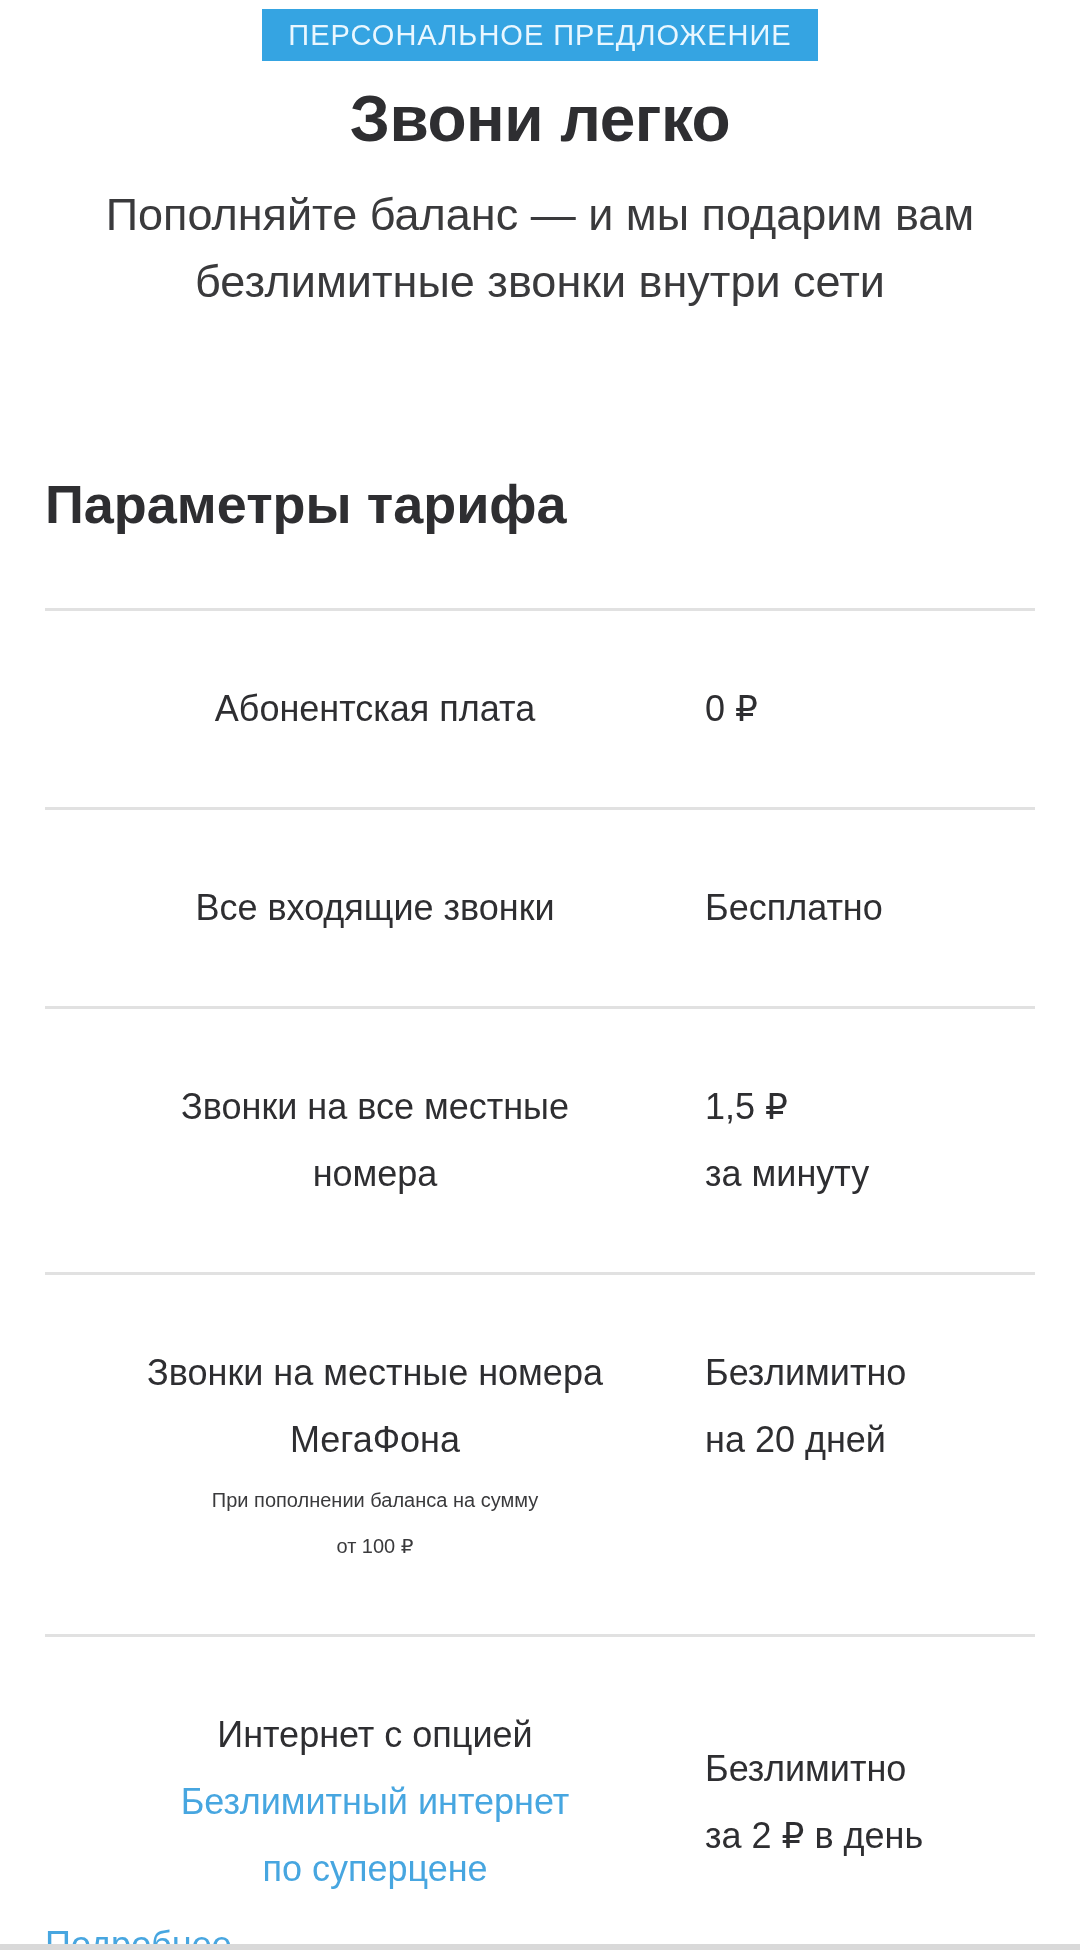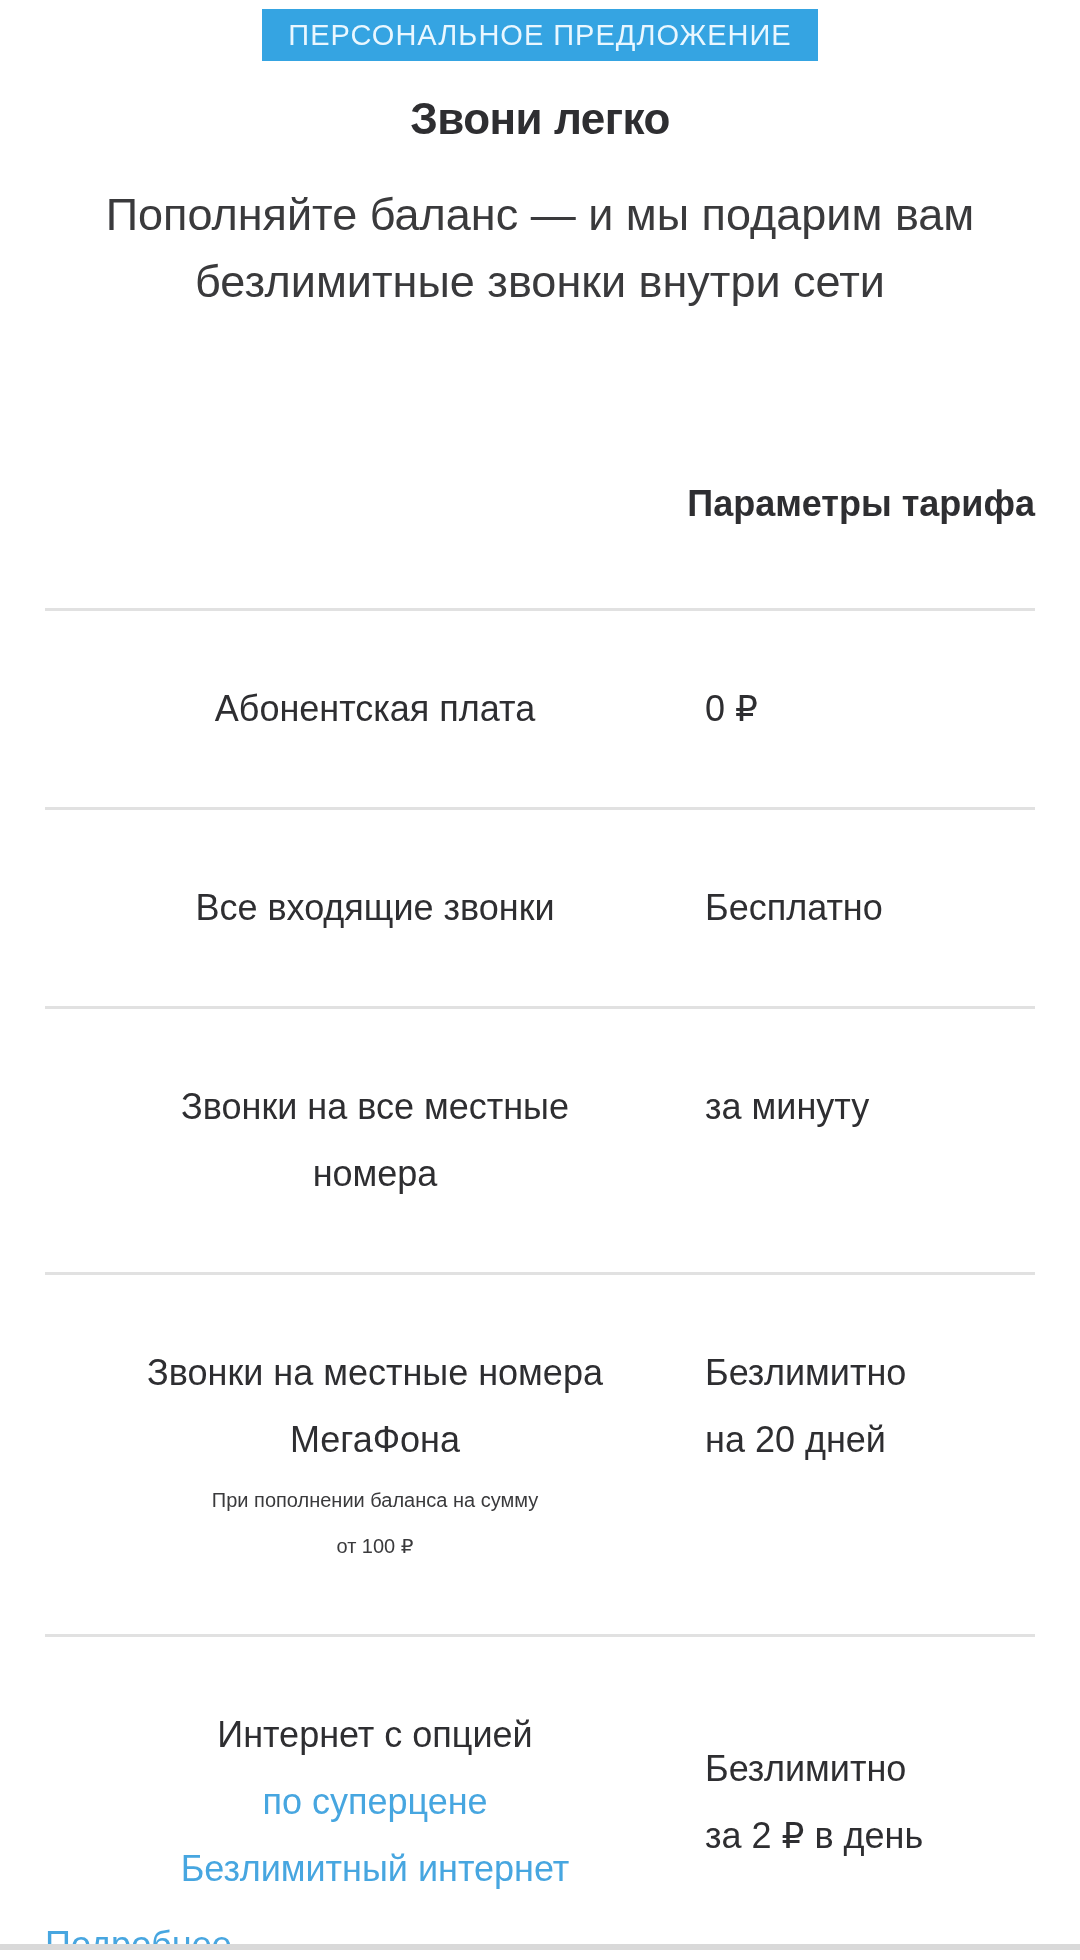--- a/index.html
+++ b/index.html
@@ -36,44 +36,43 @@
     font-size:29px;
     line-height:28px;
     font-weight:400;
     letter-spacing:1px;
     padding:12px 26px;
   }
   
   .title{
     margin-top:22px;
     text-align:center;
-    font-size:44px;
+    font-size:64px;
     line-height:72px;
     font-weight:800;
     letter-spacing:-0.5px;
     color:var(--text);
   }
   
   .subtitle{
     margin-top:26px;
     text-align:center;
     font-size:45px;
     line-height:67px;
     font-weight:400;
     color:var(--text-soft);
   }
   .subtitle span{display:block;}
   
   .section-heading{
     margin:158px 45px 0;
-    font-size:36px;
+    font-size:54px;
     line-height:62px;
     font-weight:700;
     color:var(--text);
-    text-align:right;
   }
   
   .tariff-table{
     margin:73px 45px 0;
   }
   .row{
     border-top:3px solid var(--divider);
     padding:64px 0 65px;
     display:flex;
     align-items:flex-start;
@@ -171,20 +170,21 @@
         <span class="line">Бесплатно</span>
       </div>
     </div>
 
     <div class="row">
       <div class="row-label">
         <span class="line">Звонки на все местные</span>
         <span class="line">номера</span>
       </div>
       <div class="row-value">
+        <span class="line">1,5 ₽</span>
         <span class="line">за минуту</span>
       </div>
     </div>
 
     <div class="row">
       <div class="row-label">
         <span class="line">Звонки на местные номера</span>
         <span class="line">МегаФона</span>
         <div class="row-note">
           <span class="line">При пополнении баланса на сумму</span>
@@ -194,22 +194,22 @@
       <div class="row-value">
         <span class="line">Безлимитно</span>
         <span class="line">на 20 дней</span>
       </div>
     </div>
 
     <div class="row last center-value">
       <div class="row-label">
         <span class="line">Интернет с опцией</span>
         <a href="#" class="row-link">
+          <span class="line">Безлимитный интернет</span>
           <span class="line">по суперцене</span>
-          <span class="line">Безлимитный интернет</span>
         </a>
       </div>
       <div class="row-value">
         <span class="line">Безлимитно</span>
         <span class="line">за 2 ₽ в день</span>
       </div>
     </div>
 
   </div>
 

